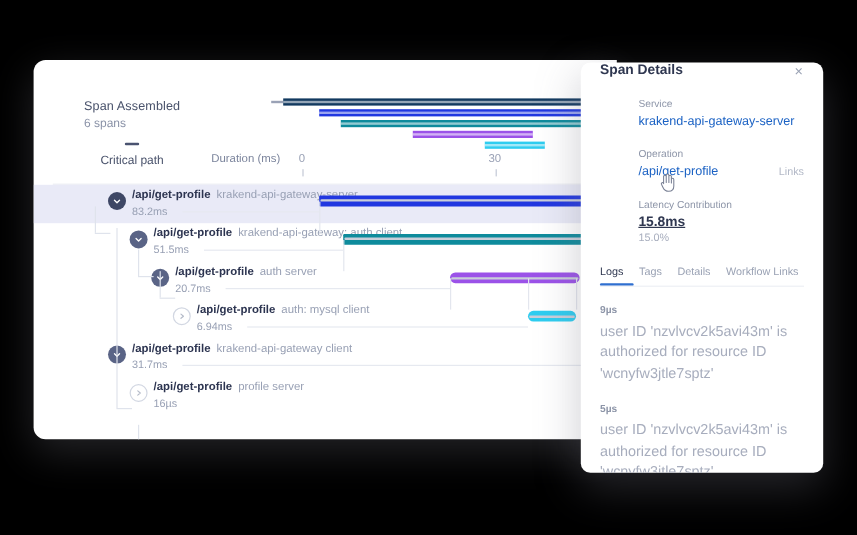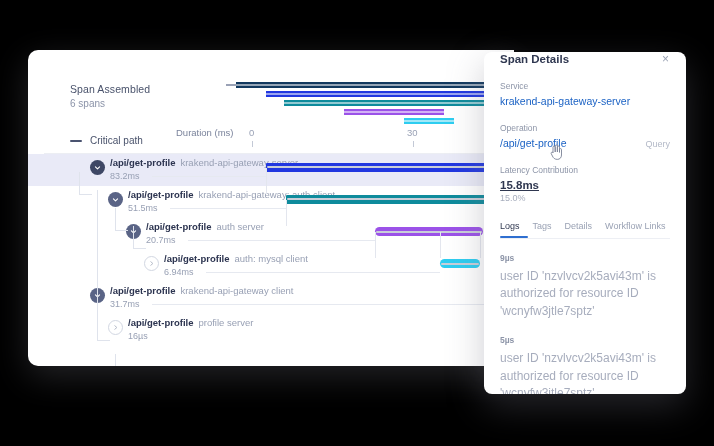--- a/index.html
+++ b/index.html
@@ -22,21 +22,21 @@
     background: #ffffff;
     border-radius: 10px 0 0 10px;
     box-shadow: 0 10px 34px rgba(120,120,130,0.30);
     overflow: hidden;
   }
 
   
   .tc-head { position:absolute; left:42px; top:33px; }
   .tc-title { font-size:10.5px; color:#49526b; letter-spacing:.1px; }
   .tc-sub { font-size:10px; color:#8b93a8; margin-top:3px; }
-  .crit-row { display:flex; align-items:center; gap:8px; margin-top:26px; }
+  .crit-row { display:flex; align-items:center; gap:8px; margin-top:10px;flex-direction:column; }
   .crit-dash { width:12px; height:2px; background:#4a5370; border-radius:1px; display:block; }
   .crit-label { font-size:10px; color:#49526b; }
 
   
   .minimap { position:absolute; left:198px; top:30px; width:290px; height:52px; }
   .mm-bar { position:absolute; height:6px; }
   .mm-line { position:absolute; height:1.5px; background:#9aa2b6; }
 
   
   .ruler { position:absolute; left:16px; top:75px; width:486px; height:30px;text-decoration:underline; }
@@ -95,21 +95,21 @@
     overflow:hidden;
   }
   .panel-inner { padding:1px 16px 0 16px; }
   .panel-head { display:flex; align-items:flex-start; justify-content:space-between; }
   .panel-title { font-size:11.5px; font-weight:bold; color:#2f3750; }
   .close-x {
     font-size:12px; color:#9aa2b4; line-height:1; cursor:pointer;
     padding:0 1px; font-family:"Liberation Sans", sans-serif;
   }
 
-  .field { margin-top:16px; }
+  .field { margin-top:16px;margin-left:32px; }
   .field-label { font-size:8.5px; color:#8d95a8; }
   .field-value { font-size:10.5px; color:#1b62c4; margin-top:4px; }
   .field-row { display:flex; align-items:baseline; justify-content:space-between; }
   .field-aux { font-size:9px; color:#b3b9c7; }
 
   .lat-label { font-size:8.5px; color:#8d95a8; }
   .lat-value { font-size:11.5px; font-weight:bold; color:#2f3750; margin-top:4px;text-decoration:underline; }
   .lat-pct { font-size:9px; color:#a8aebe; margin-top:2px; }
 
   .tabs { display:flex; gap:13px; margin-top:18px; position:relative; }
@@ -283,21 +283,21 @@
 
       <div class="field">
         <div class="field-label">Service</div>
         <div class="field-value">krakend-api-gateway-server</div>
       </div>
 
       <div class="field">
         <div class="field-label">Operation</div>
         <div class="field-row">
           <div class="field-value">/api/get-profile</div>
-          <div class="field-aux">Query</div>
+          <div class="field-aux">Links</div>
         </div>
       </div>
 
       <div class="field">
         <div class="lat-label">Latency Contribution</div>
         <div class="lat-value">15.8ms</div>
         <div class="lat-pct">15.0%</div>
       </div>
 
       <div class="tabs" id="panel-tabs">

